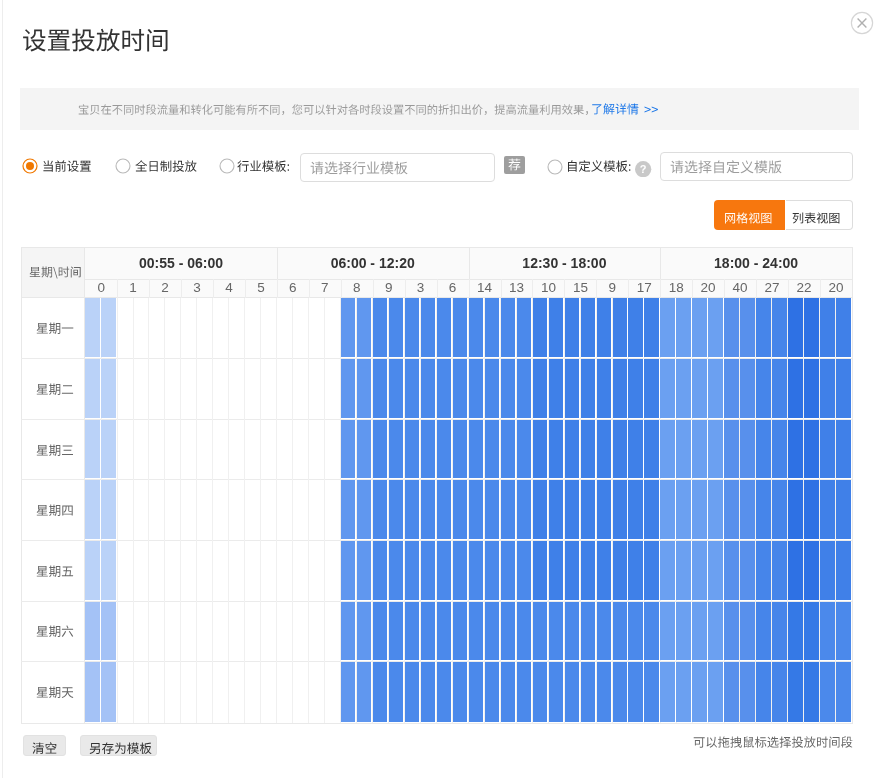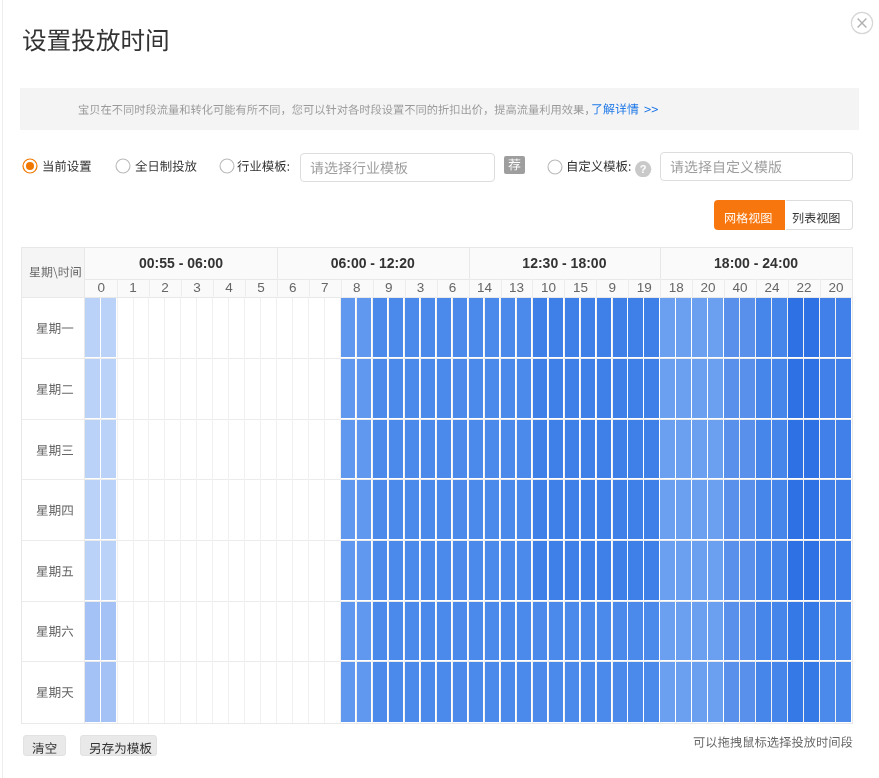--- a/index.html
+++ b/index.html
@@ -104,25 +104,25 @@
 <div class="abs" style="left:308.8px;top:279.7px;width:32px;text-align:center;font-size:13.5px;color:#666">7</div>
 <div class="abs" style="left:340.7px;top:279.7px;width:32px;text-align:center;font-size:13.5px;color:#666">8</div>
 <div class="abs" style="left:372.7px;top:279.7px;width:32px;text-align:center;font-size:13.5px;color:#666">9</div>
 <div class="abs" style="left:404.6px;top:279.7px;width:32px;text-align:center;font-size:13.5px;color:#666">3</div>
 <div class="abs" style="left:436.6px;top:279.7px;width:32px;text-align:center;font-size:13.5px;color:#666">6</div>
 <div class="abs" style="left:468.5px;top:279.7px;width:32px;text-align:center;font-size:13.5px;color:#666">14</div>
 <div class="abs" style="left:500.5px;top:279.7px;width:32px;text-align:center;font-size:13.5px;color:#666">13</div>
 <div class="abs" style="left:532.4px;top:279.7px;width:32px;text-align:center;font-size:13.5px;color:#666">10</div>
 <div class="abs" style="left:564.4px;top:279.7px;width:32px;text-align:center;font-size:13.5px;color:#666">15</div>
 <div class="abs" style="left:596.3px;top:279.7px;width:32px;text-align:center;font-size:13.5px;color:#666">9</div>
-<div class="abs" style="left:628.3px;top:279.7px;width:32px;text-align:center;font-size:13.5px;color:#666">19</div>
+<div class="abs" style="left:628.3px;top:279.7px;width:32px;text-align:center;font-size:13.5px;color:#666">17</div>
 <div class="abs" style="left:660.2px;top:279.7px;width:32px;text-align:center;font-size:13.5px;color:#666">18</div>
 <div class="abs" style="left:692.1px;top:279.7px;width:32px;text-align:center;font-size:13.5px;color:#666">20</div>
 <div class="abs" style="left:724.1px;top:279.7px;width:32px;text-align:center;font-size:13.5px;color:#666">40</div>
-<div class="abs" style="left:756.0px;top:279.7px;width:32px;text-align:center;font-size:13.5px;color:#666">24</div>
+<div class="abs" style="left:756.0px;top:279.7px;width:32px;text-align:center;font-size:13.5px;color:#666">27</div>
 <div class="abs" style="left:788.0px;top:279.7px;width:32px;text-align:center;font-size:13.5px;color:#666">22</div>
 <div class="abs" style="left:819.9px;top:279.7px;width:32px;text-align:center;font-size:13.5px;color:#666">20</div>
 <div class="abs" style="left:117.1px;top:278.8px;width:1px;height:19.5px;background:#ededed"></div>
 <div class="abs" style="left:149.1px;top:278.8px;width:1px;height:19.5px;background:#ededed"></div>
 <div class="abs" style="left:181.0px;top:278.8px;width:1px;height:19.5px;background:#ededed"></div>
 <div class="abs" style="left:213.0px;top:278.8px;width:1px;height:19.5px;background:#ededed"></div>
 <div class="abs" style="left:244.9px;top:278.8px;width:1px;height:19.5px;background:#ededed"></div>
 <div class="abs" style="left:276.9px;top:278.8px;width:1px;height:19.5px;background:#ededed"></div>
 <div class="abs" style="left:308.8px;top:278.8px;width:1px;height:19.5px;background:#ededed"></div>
 <div class="abs" style="left:340.8px;top:278.8px;width:1px;height:19.5px;background:#ededed"></div>

